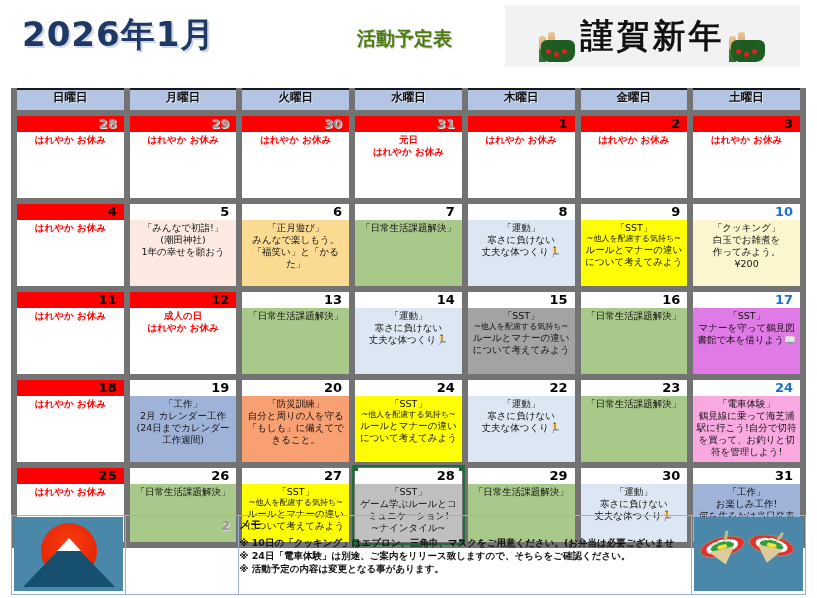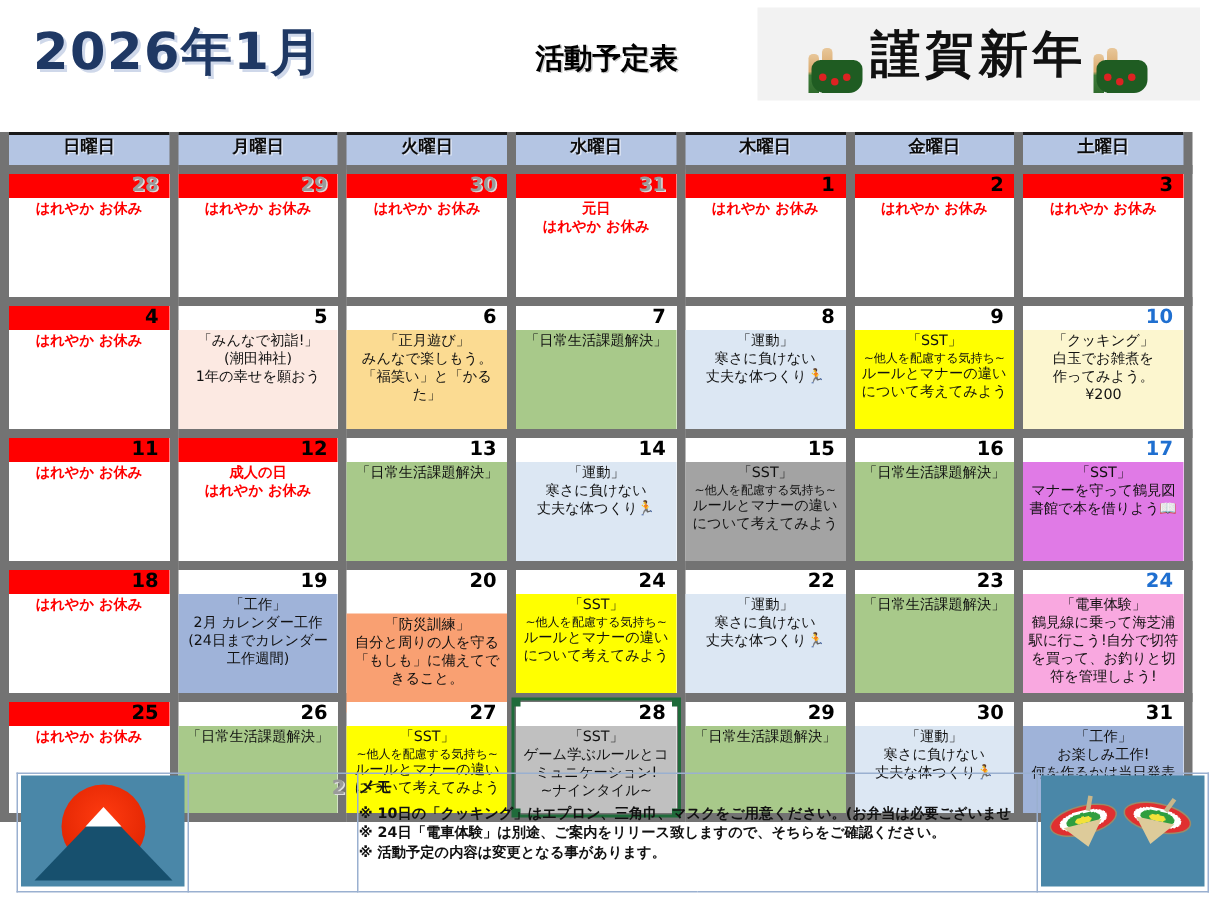--- a/index.html
+++ b/index.html
@@ -17,21 +17,21 @@
   }
   .month-title{
     position:absolute;left:22px;top:12px;
     font-size:34px;font-weight:bold;letter-spacing:1px;
     color:#1f3864;
     text-shadow:2px 2px 0 #cfd8ea;
     white-space:nowrap;
   }
   .subtitle{
     position:absolute;left:357px;top:26px;
-    font-size:19px;font-weight:bold;color:#000000;
+    font-size:19px;font-weight:bold;color:#4d7c0f;
     text-shadow:1px 1px 0 #c9c9c9;
     white-space:nowrap;
   }
   .newyear-banner{
     position:absolute;left:505px;top:5px;width:295px;height:62px;
     background:#f2f2f2;
     display:flex;align-items:center;justify-content:center;gap:4px;
   }
   .kado{width:38px;height:52px;position:relative;flex:0 0 auto;}
   .kado .stalk{
@@ -51,21 +51,21 @@
   .kado .d2{bottom:5px;left:15px;}
   .kado .d3{bottom:8px;left:23px;}
   .kinga{
     font-size:33px;font-weight:bold;color:#111;letter-spacing:3px;
     font-family:"DejaVu Serif","Liberation Serif",serif;
     white-space:nowrap;
   }
 
   
   .cal{
-    position:absolute;left:0;top:88px;
+    position:absolute;left:11px;top:88px;
     width:795px;
     border-collapse:collapse;
     table-layout:fixed;
   }
   .cal td,.cal th{border:6px solid #737373;padding:0;vertical-align:top;}
   .cal th{
     background:#b4c5e3;
     border-top:2px solid #1a1a1a;
     height:20px;
     font-size:11.5px;font-weight:bold;color:#0d0d0d;
@@ -342,21 +342,21 @@
             <div class="fill">
               <div class="evt" style="background: rgb(159, 179, 217);">「工作」
 2月 カレンダー工作
 (24日までカレンダー
 工作週間)</div>
             </div>
           </td>
           <td class="daycell">
             <div class="numbar num-black">20</div>
             <div class="fill">
-              <div class="evt" style="background: rgb(249, 160, 114); margin-top: 13px;">「防災訓練」
+              <div class="evt" style="background: rgb(249, 160, 114);">「防災訓練」
 自分と周りの人を守る
 「もしも」に備えてできること。</div>
             </div>
           </td>
           <td class="daycell">
             <div class="numbar num-black">24</div>
             <div class="fill">
               <div class="evt" style="background: rgb(255, 255, 0);">「SST」<span class="sub">~他人を配慮する気持ち~</span>ルールとマナーの違いについて考えてみよう</div>
             </div>
           </td>

